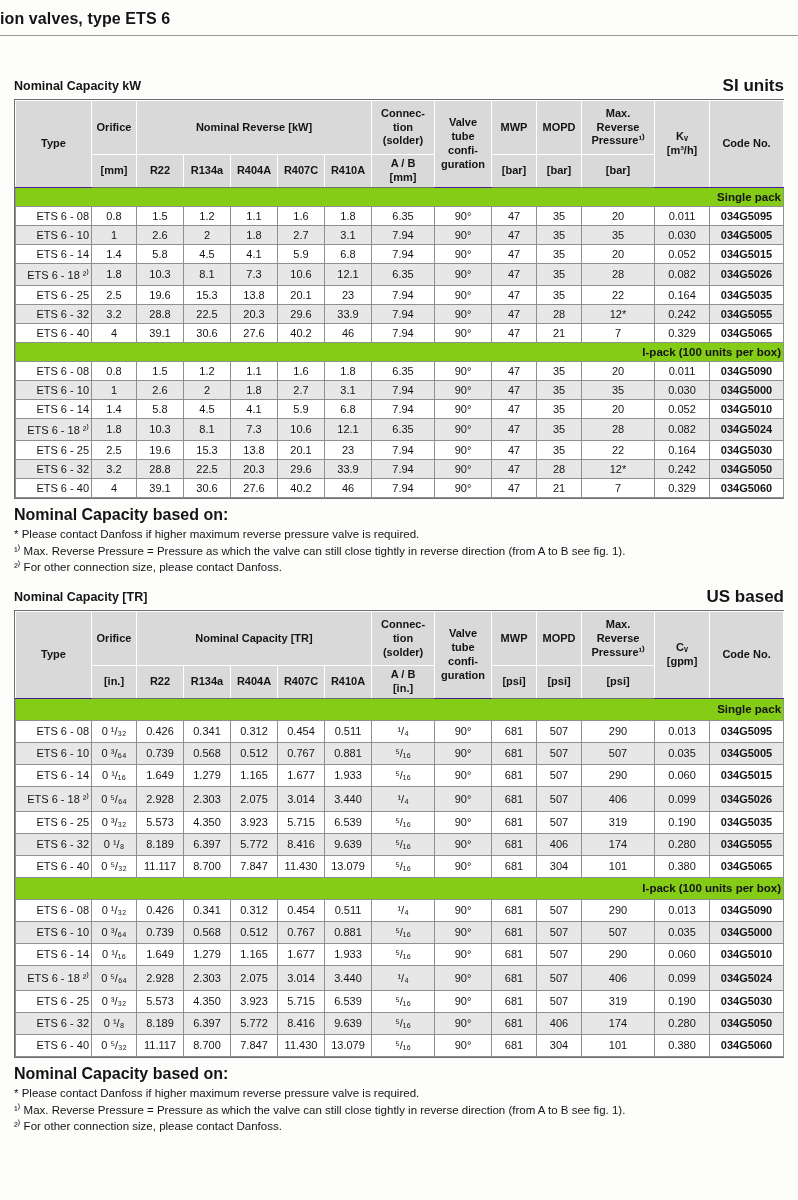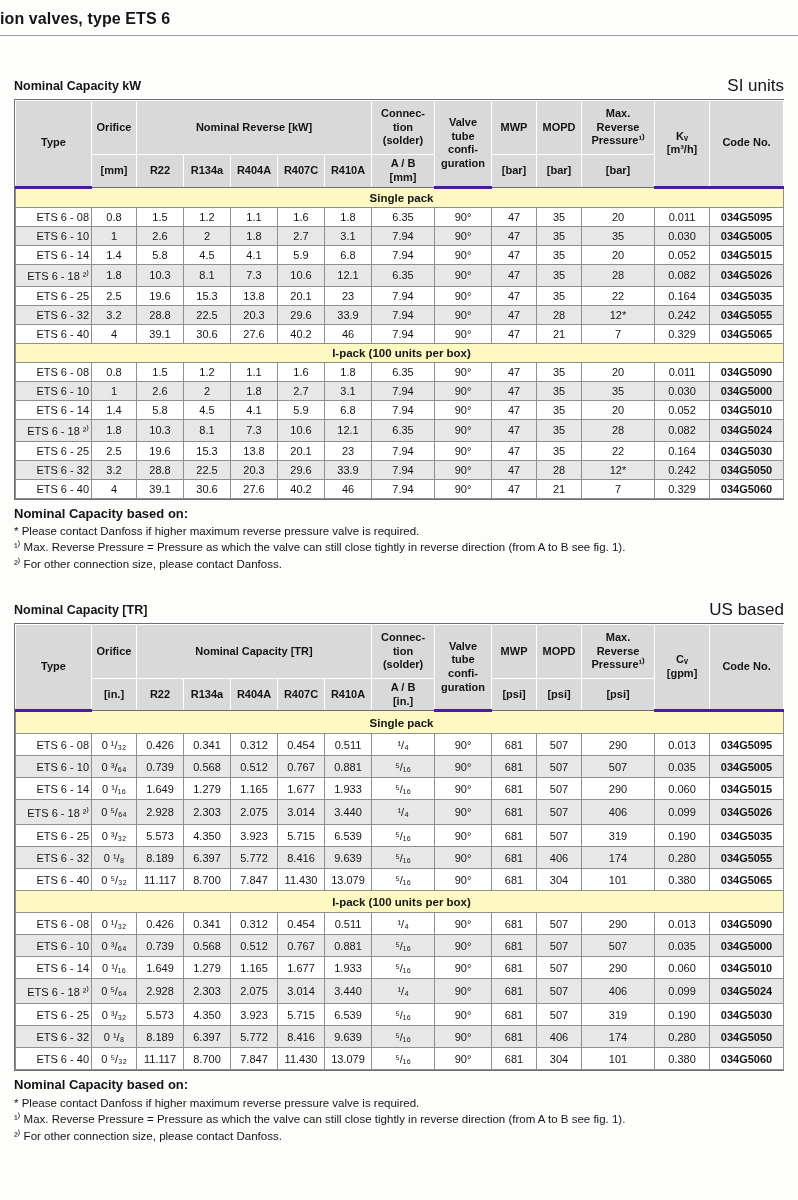--- a/index.html
+++ b/index.html
@@ -5,48 +5,48 @@
   * { margin:0; padding:0; box-sizing:border-box; }
   html,body { background:#fdfdfc; }
   body {
     width:798px; height:1200px; overflow:hidden;
     font-family:"Liberation Sans", sans-serif; color:#141414;
   }
   .doc-header { padding:10px 0 7px 0; border-bottom:1px solid #9b9b9b; }
   .doc-title { font-size:16px; font-weight:bold; letter-spacing:0.1px; }
   .section { margin:0 14px; }
   .section.first { margin-top:40px; }
-  .section.second { margin-top:28px; }
+  .section.second { margin-top:12px; }
   .caption-row { display:flex; justify-content:space-between; align-items:center; margin-bottom:3px; }
   .caption-left { font-size:12.5px; font-weight:bold; }
-  .caption-right { font-size:17px; font-weight:normal; }
+  .caption-right { font-size:17px; font-weight:bold; }
   .table-wrap { border:1px solid #6e6e6e; background:#ffffff; }
   table { border-collapse:collapse; width:100%; table-layout:fixed; }
   th {
     background:#d9d9d9; border:1px solid #ffffff; font-weight:bold;
     font-size:11px; line-height:1.25; text-align:center; vertical-align:middle;
     white-space:pre-line; padding:2px 1px;
   }
   thead tr.main th { height:54px; }
   thead tr.units th { height:32px; border-bottom:1px solid #6e6e6e; }
-  th.edge { border-bottom:3px solid #4c1d95; }
+  th.edge { border-bottom:1px solid #4c1d95; }
   td {
     border:1px solid #8f8f8f; text-align:center; vertical-align:middle;
     font-size:11px; padding:3px 2px; background:#ffffff;
   }
   .t-us td { padding:4.5px 2px; }
   tr.shaded td { background:#e7e7e7; }
   tr.section-row td {
-    text-align:center; font-weight:bold; background:#fef9c3;
+    text-align:right; font-weight:bold; background:#84cc16;
     padding-left:6px; font-size:11.5px;
   }
   td.cell-type { text-align:right; padding-left:6px; }
   td.cell-code-no { font-weight:bold; }
   .notes { margin-top:5px; font-size:11.5px; line-height:1.42; }
-  .notes-title { font-weight:bold; font-size:13px; }
+  .notes-title { font-weight:bold; font-size:16px; }
   
   col.c-type{width:76px} col.c-orifice{width:45px} col.c-r{width:47px}
   col.c-conn{width:63px} col.c-valve{width:57px} col.c-mwp{width:45px}
   col.c-mopd{width:45px} col.c-rev{width:73px} col.c-flow{width:55px}
   col.c-code{width:74px}
 </style>
 </head>
 <body>
 
 <div class="doc-header">

